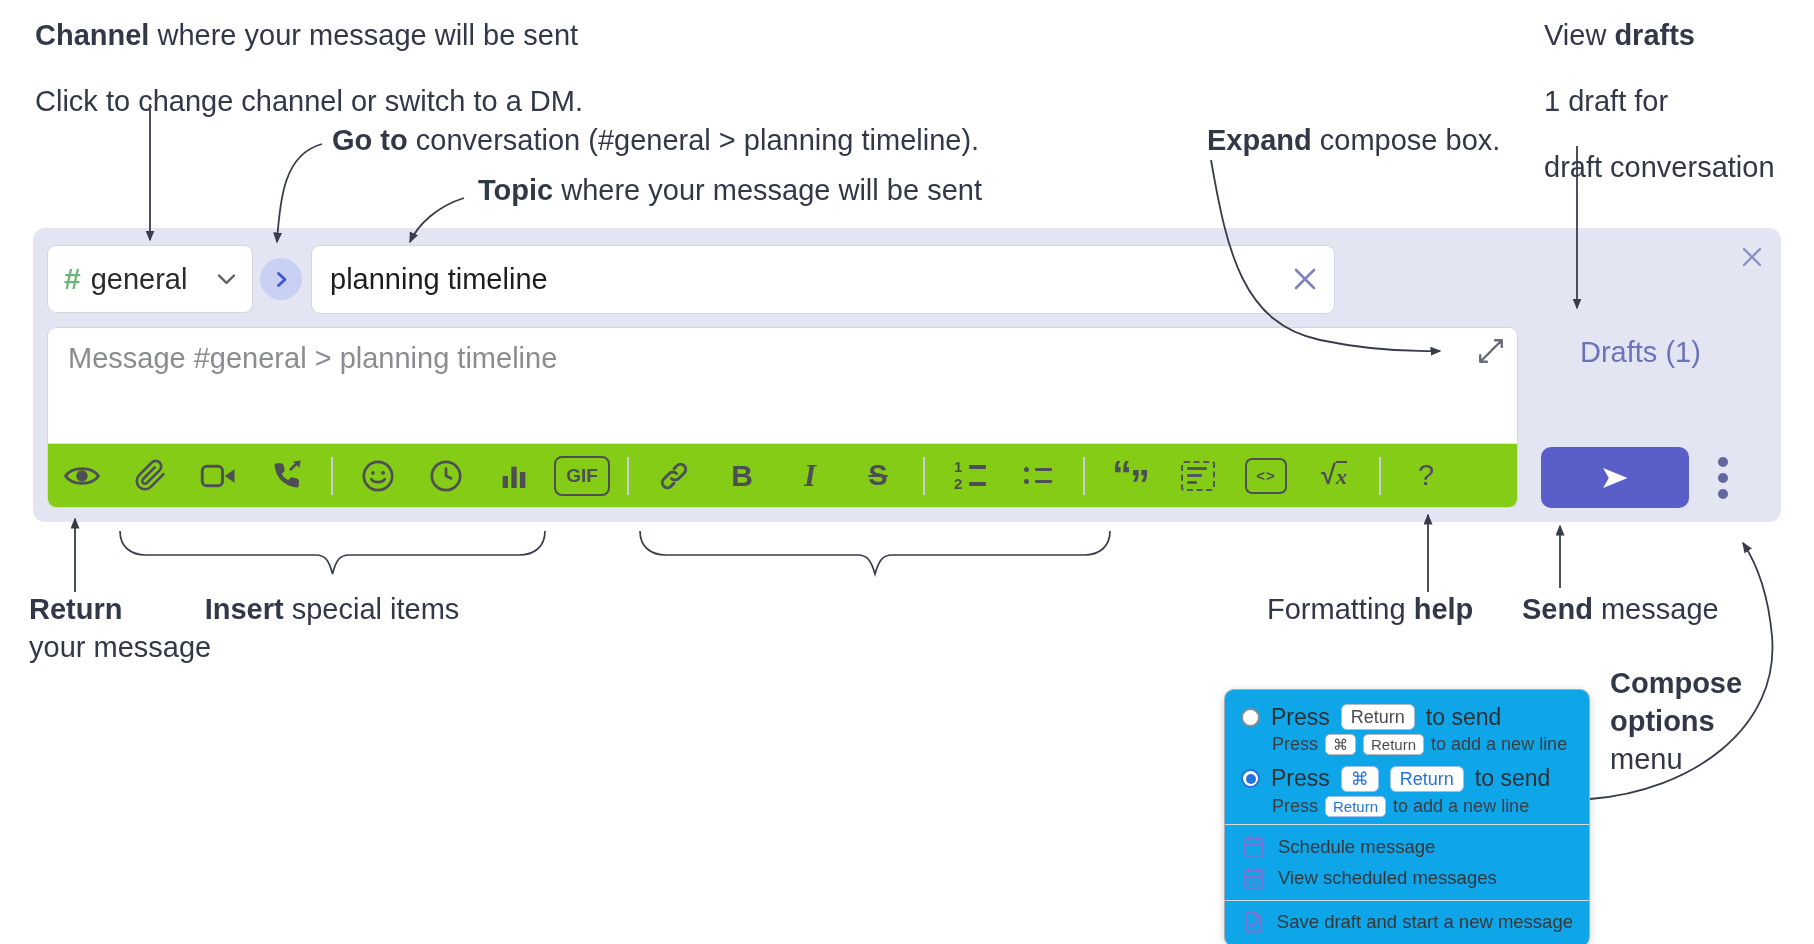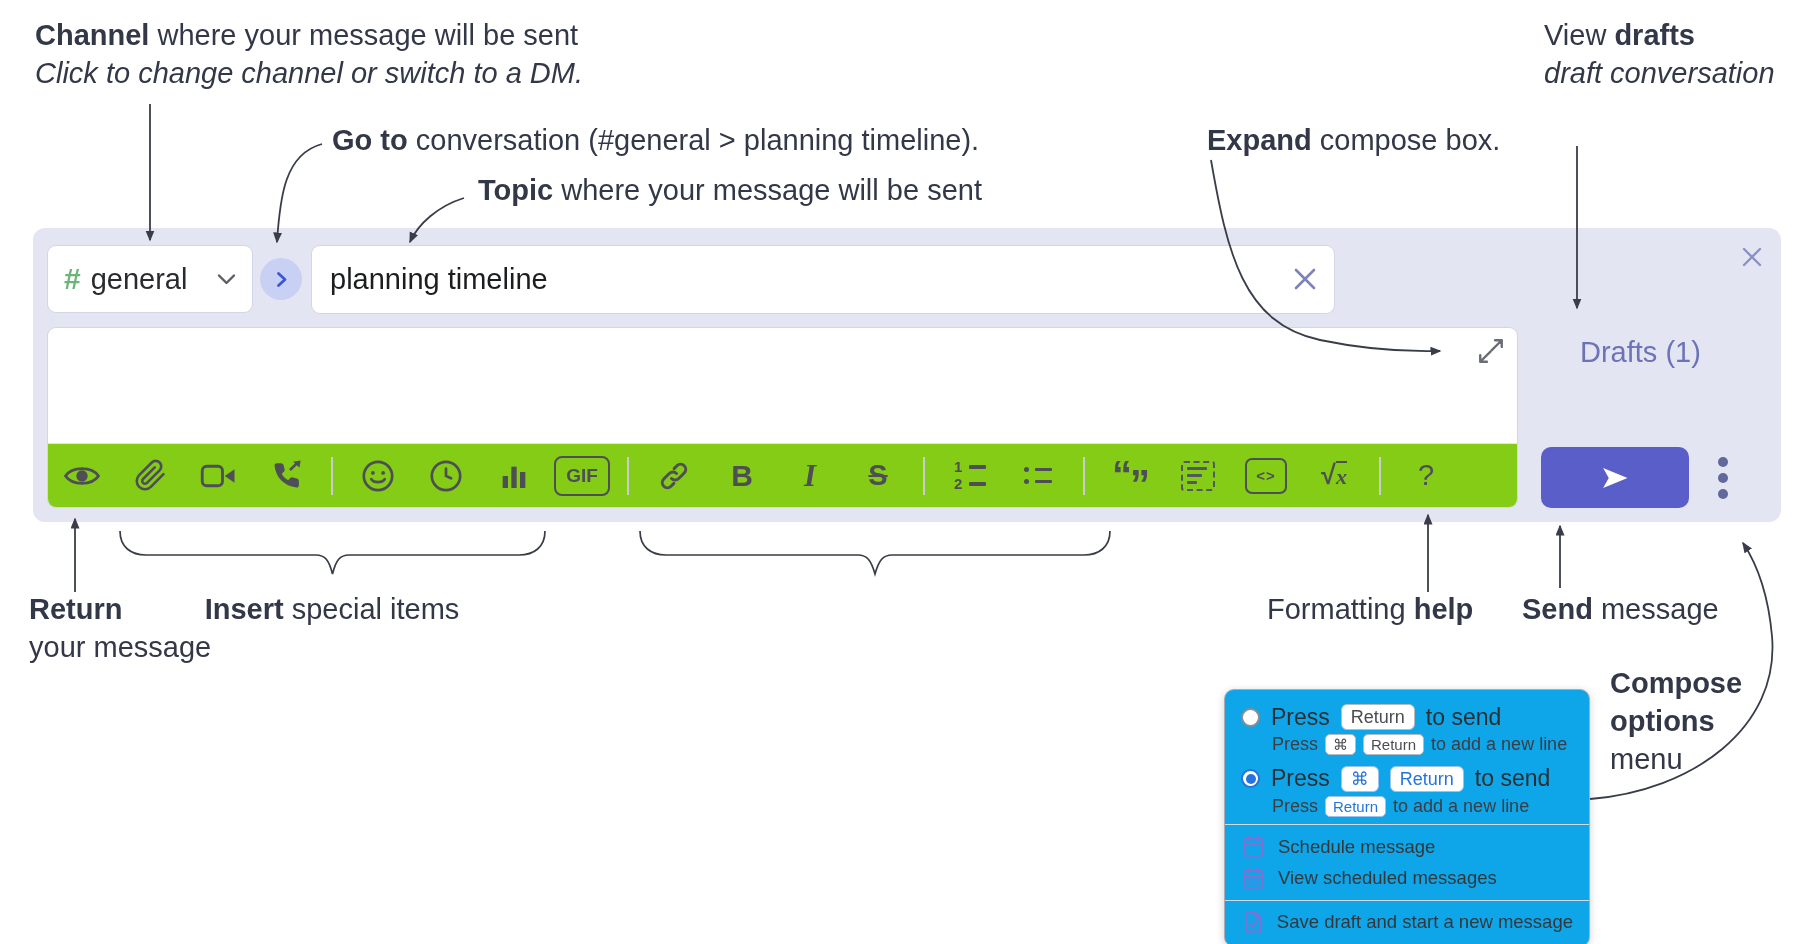--- a/index.html
+++ b/index.html
@@ -1,21 +1,21 @@
 <!DOCTYPE html>
 <html><head>
 <meta charset="utf-8">
 <style>
   html,body{margin:0;padding:0;background:#fff;}
   #canvas{position:relative;width:1814px;height:944px;background:#fff;overflow:hidden;
           font-family:"Liberation Sans",sans-serif;color:#323848;}
   .abs{position:absolute;}
   .ann{position:absolute;font-size:29px;line-height:38px;color:#323848;white-space:nowrap;}
   .ann .b{font-weight:bold;}
-  .ann .it{font-style:italic;}
+  .ann .it{margin-top:28px;}
   .center{transform:translateX(-50%);text-align:center;}
 
   
   #compose{position:absolute;left:33px;top:228px;width:1748px;height:294px;background:#e3e5f2;border-radius:12px;}
   .whitebox{background:#fff;border-radius:8px;box-shadow:0 0 0 1px rgba(40,40,80,0.08);}
   #channel-box{position:absolute;left:15px;top:18px;width:204px;height:66px;display:flex;align-items:center;padding:0 16px;box-sizing:border-box;cursor:pointer;}
   #channel-hash{color:#6cb578;font-weight:bold;font-size:30px;margin-right:10px;}
   #channel-name{font-size:29px;color:#2a2b2e;flex:1;}
   #goto-btn{position:absolute;left:227px;top:30px;width:42px;height:42px;border-radius:50%;background:#c8d0f4;display:flex;align-items:center;justify-content:center;cursor:pointer;}
   #topic-box{position:absolute;left:279px;top:18px;width:1022px;height:67px;}
@@ -83,20 +83,21 @@
   <div class="ann" style="left:478px;top:171px;">
     <span class="b">Topic</span><span> where your message will be sent</span>
   </div>
 
   <div class="ann" style="left:1207px;top:121px;">
     <span class="b">Expand</span><span> compose box.</span>
   </div>
 
   <div class="ann" style="left:1544px;top:16px;">
     <div><span>View </span><span class="b">drafts</span></div>
+    <div class="it">1 draft for</div>
     <div class="it">draft conversation</div>
   </div>
 
   <div id="compose">
 
     <div id="channel-box" class="whitebox">
       <span id="channel-hash">#</span>
       <span id="channel-name">general</span>
       <svg class="icon" width="19" height="13" viewBox="0 0 19 13">
           <polyline points="2,2.5 9.5,10 17,2.5" fill="none" stroke="#5c5e66" stroke-width="2.4" stroke-linecap="round" stroke-linejoin="round"></polyline>
@@ -118,20 +119,21 @@
       </div>
     </div>
 
     <div id="compose-close">
       <svg class="icon" width="24" height="24" viewBox="0 0 24 24">
           <path d="M4 4 L20 20 M20 4 L4 20" stroke="#8a90c2" stroke-width="2.3" stroke-linecap="round"></path>
         </svg>
     </div>
 
     <div id="message-box" class="whitebox">
+      <textarea id="message-input" placeholder="Message #general &gt; planning timeline" style=""></textarea>
 
       <div id="expand-btn">
         <svg class="icon" width="28" height="28" viewBox="0 0 26 26">
           <g stroke="#6b6d74" stroke-width="2.2" stroke-linecap="round" fill="none">
             <path d="M13.5 12.5 L23 3 M23 3 h-6.2 M23 3 v6.2"></path>
             <path d="M12.5 13.5 L3 23 M3 23 h6.2 M3 23 v-6.2"></path>
           </g>
         </svg>
       </div>
 

